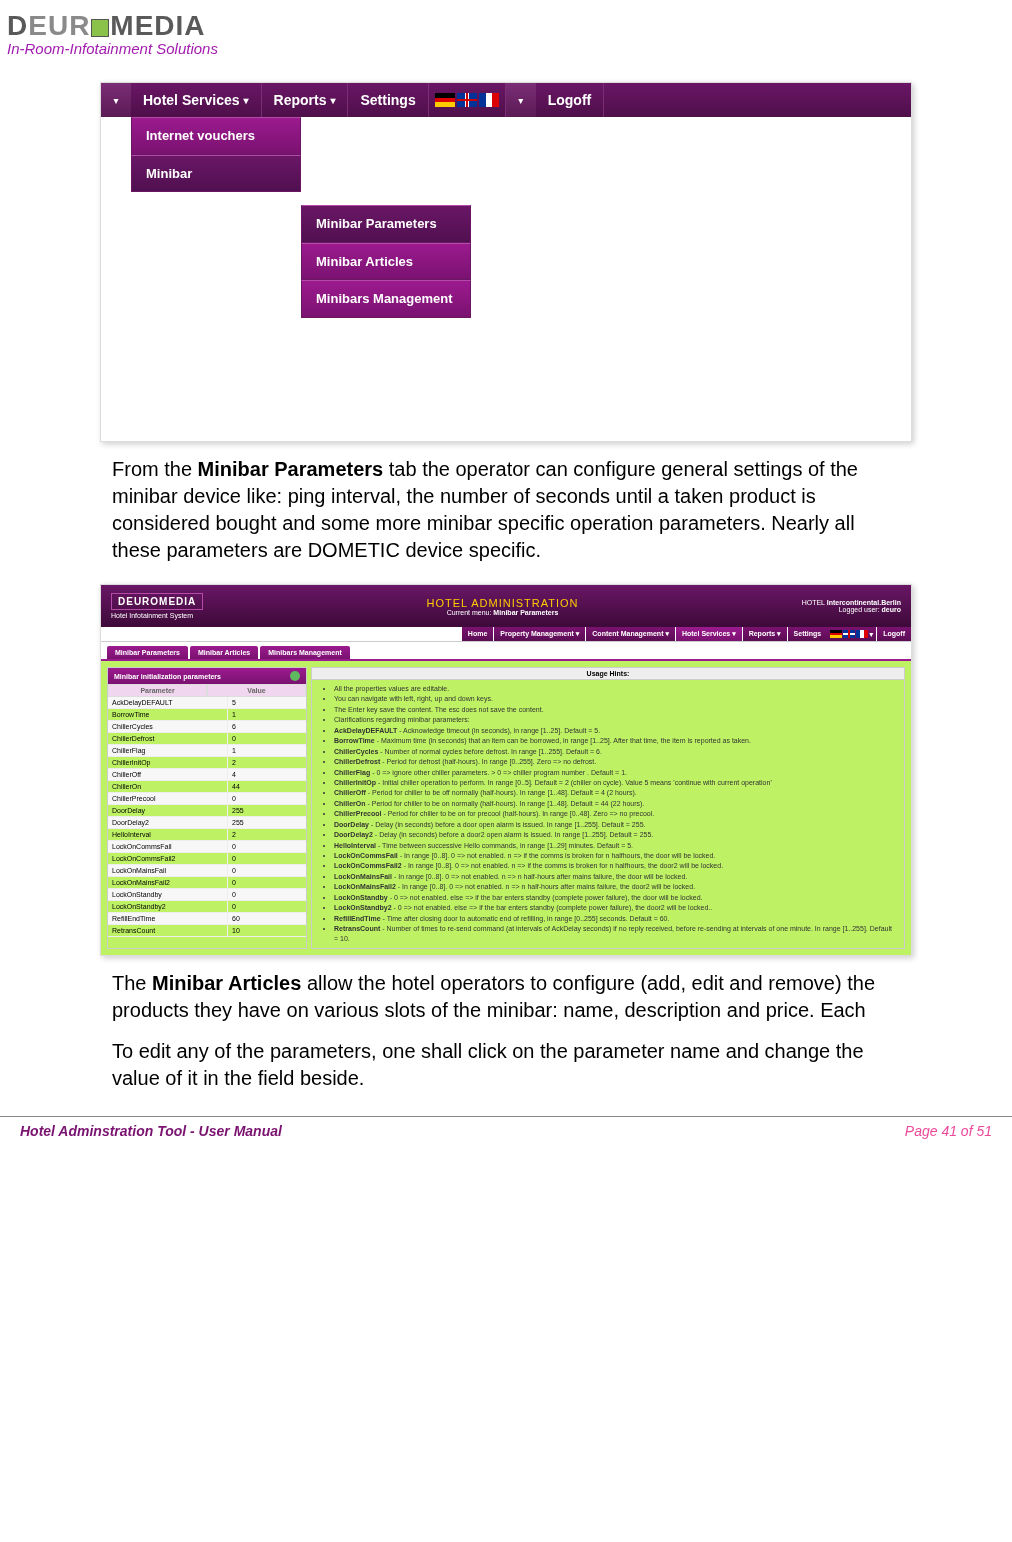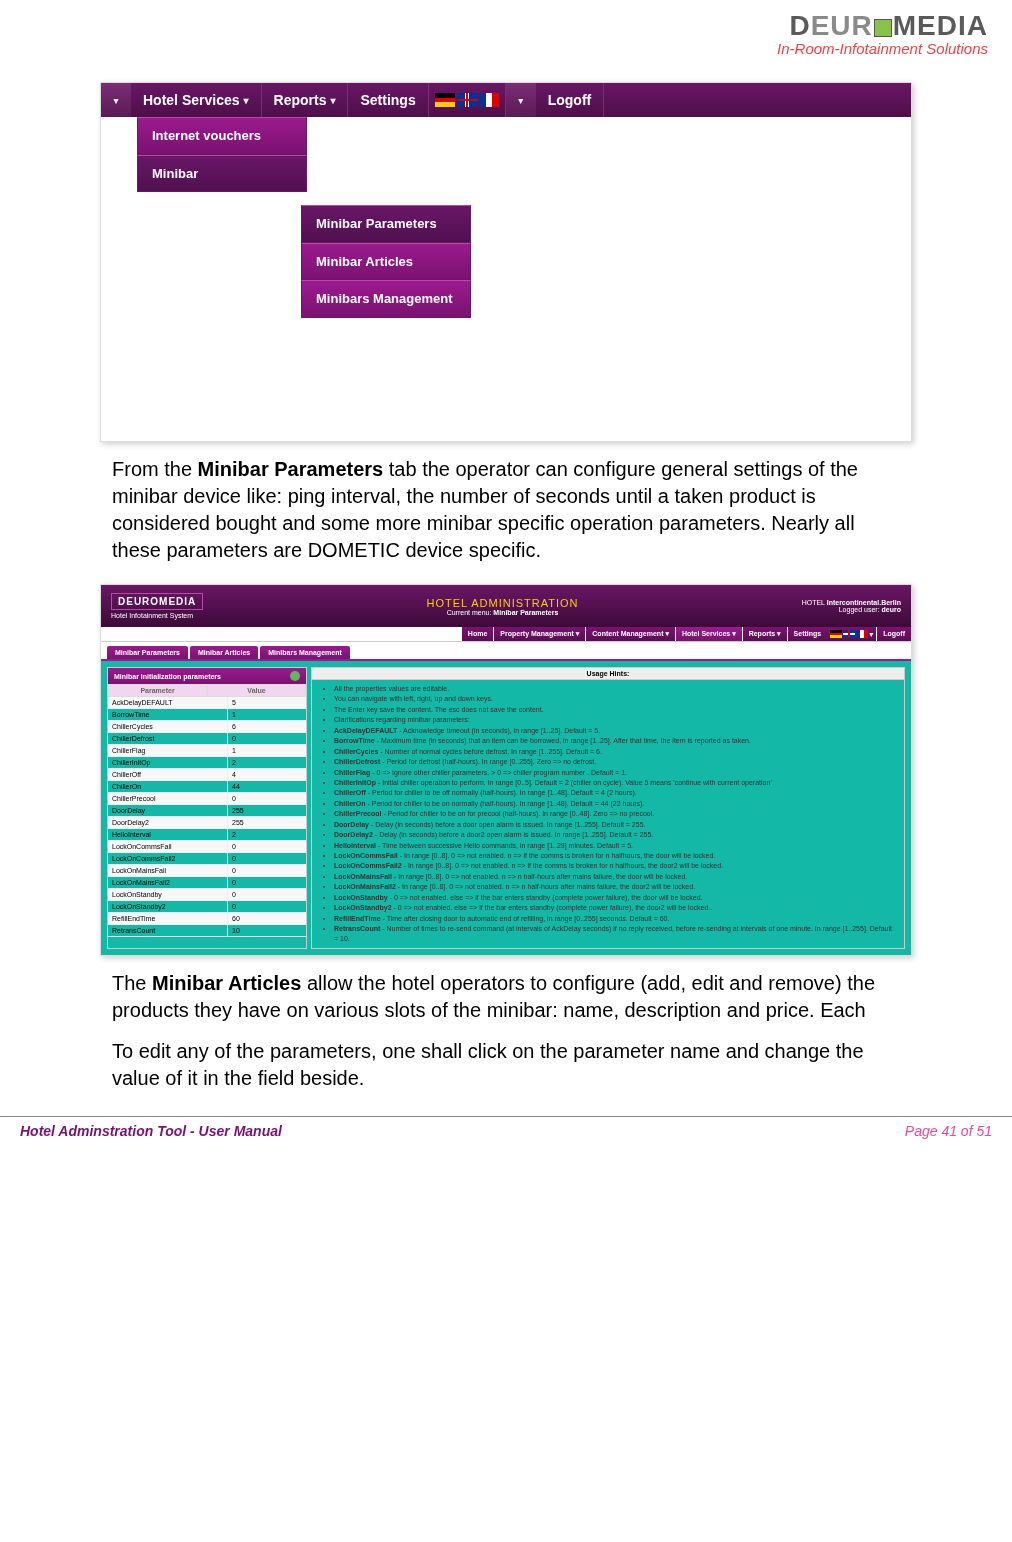--- a/index.html
+++ b/index.html
@@ -1,52 +1,52 @@
 <!DOCTYPE html>
 <html><head>
 <meta charset="utf-8">
 <style>
   * { box-sizing: border-box; margin: 0; padding: 0; }
   body { font-family: Arial, sans-serif; background: #fff; width: 1012px; margin: 0 auto; color: #000; }
   
   
-  .page-header { text-align: right; padding: 10px 24px 5px; }
+  .page-header { text-align: left; padding: 10px 7px 5px; }
   .brand { font-size: 28px; font-weight: bold; color: #5a5a5a; letter-spacing: 1px; }
   .brand .eu { color: #8a8a8a; }
   .brand .box { display: inline-block; width: 18px; height: 18px; background: #8bc34a; border: 1px solid #555; vertical-align: middle; margin: 0 1px; }
-  .tagline { font-size: 15px; color: #ef4444; font-style: italic; margin-top: -2px; }
+  .tagline { font-size: 15px; color: #a21caf; font-style: italic; margin-top: -2px; }
 
   .content-area { padding: 0 100px; }
 
   
   .screenshot1 { border: 1px solid #ddd; box-shadow: 2px 2px 6px rgba(0,0,0,0.2); margin: 20px 0 10px; height: 360px; position: relative; background: #fff; overflow: hidden; }
   .nav-bar { background: linear-gradient(#6a1665, #4e0f4a); height: 34px; display: flex; align-items: stretch; }
   .nav-item { color: #fff; font-weight: bold; font-size: 14px; padding: 8px 12px; border-right: 1px solid #7b2d76; display: flex; align-items: center; gap: 4px; }
   .nav-arrow { background: linear-gradient(#7b2d76, #5a1a55); width: 30px; display:flex; align-items:center; justify-content:center; color:#fff; }
   .nav-chevron { font-size: 10px; }
   .flags { display:flex; gap:2px; align-items:center; padding: 0 6px; border-right:1px solid #7b2d76; }
   .flag { width: 20px; height: 14px; display:inline-block; }
   .flag-de { background: linear-gradient(#000 33%, #d00 33% 66%, #fc0 66%); }
   .flag-uk { background: #039; position:relative; overflow:hidden; }
   .flag-uk::before { content:""; position:absolute; inset:0; background: linear-gradient(to bottom, transparent 40%, #fff 40% 60%, transparent 60%), linear-gradient(to right, transparent 40%, #fff 40% 60%, transparent 60%); }
   .flag-uk::after { content:""; position:absolute; inset:0; background: linear-gradient(to bottom, transparent 44%, #c00 44% 56%, transparent 56%), linear-gradient(to right, transparent 44%, #c00 44% 56%, transparent 56%); }
   .flag-fr { background: linear-gradient(to right, #039 33%, #fff 33% 66%, #d00 66%); }
   
-  .dropdown-col { position:absolute; top:34px; left:36px;border-radius:20px; }
+  .dropdown-col { position:absolute; top:34px; left:30px;border-radius:20px; }
   .dd-item { background: linear-gradient(#9c1a8f, #7a1270); color:#fff; font-weight:bold; font-size:13px; padding: 10px 14px; width: 170px; border:1px solid #6a1665; border-top:1px solid #b34aa8; line-height:1.2; }
   .dd-item.light { background: linear-gradient(#6a1665, #501050); }
   .dropdown-col2 { position:absolute; top:34px; left:200px; }
   .dropdown-col2 .dd-item { width: 170px; }
 
   .fig-caption { text-align: center; font-size: 15px; margin: 20px 0; }
   .body-para { font-size: 20px; line-height: 1.35; margin: 14px 12px; }
   .body-para b { font-weight: bold; }
 
   
-  .screenshot2 { border:1px solid #ddd; box-shadow:2px 2px 6px rgba(0,0,0,0.2); margin: 20px 0 10px; background:#14b8a6; font-size: 8px; }
+  .screenshot2 { border:1px solid #ddd; box-shadow:2px 2px 6px rgba(0,0,0,0.2); margin: 20px 0 10px; background:#bef264; font-size: 8px; }
   .s2-top { background: linear-gradient(#6a1665, #3d0a39); color:#fff; padding:6px 10px; display:flex; justify-content:space-between; align-items:center; height:42px; }
   .s2-logo { display:flex; flex-direction:column; }
   .s2-logo-main { font-weight:bold; letter-spacing:1px; font-size:10px; border:1px solid #b34aa8; padding:2px 6px; display:inline-block; }
   .s2-logo-sub { font-size:7px; margin-top:2px; }
   .s2-title-block { text-align:center; }
   .s2-title { font-weight:normal; color:#ffcc00; font-size:11px; letter-spacing:1px; }
   .s2-curmenu { font-size:7px; color:#fff; }
   .s2-user { text-align:right; font-size:7px; }
   .s2-nav { display:flex; justify-content:flex-end; background:#fff; border-bottom:1px solid #ccc; }
   .s2-nav-btn { background: linear-gradient(#7a1270, #5a0d53); color:#fff; padding:3px 6px; font-size:7px; border-left:1px solid #fff; font-weight:bold; }

